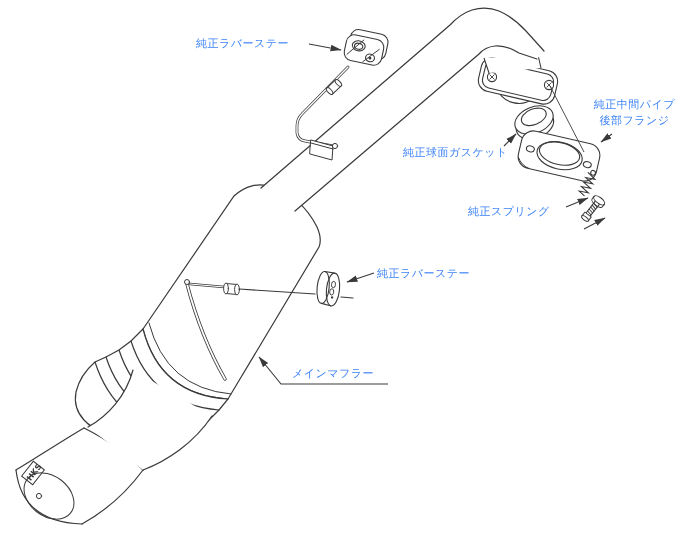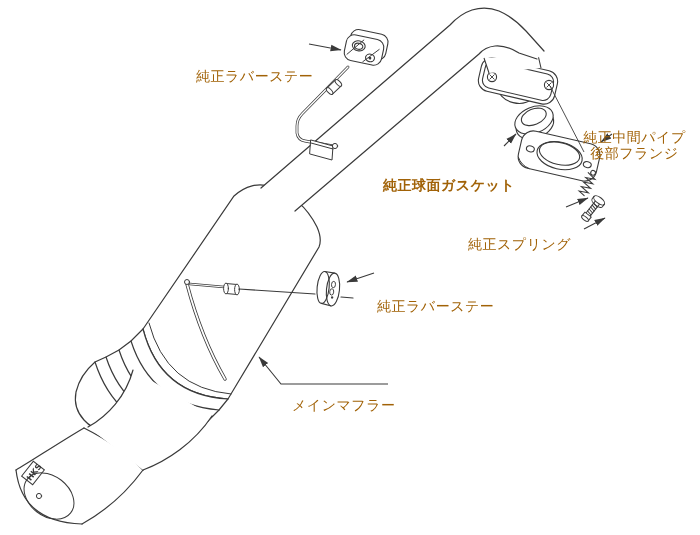--- a/index.html
+++ b/index.html
@@ -1,20 +1,20 @@
 <!DOCTYPE html>
 <html><head>
 <meta charset="utf-8">
 <style>
   html,body{margin:0;padding:0;background:#fff;}
   .canvas{position:relative;width:700px;height:535px;background:#ffffff;overflow:hidden;
           font-family:"DejaVu Sans","Liberation Sans",sans-serif;}
   .canvas svg{position:absolute;left:0;top:0;}
-  .lbl{position:absolute;font-size:14px;line-height:15px;color:#a16207;
-       white-space:nowrap;letter-spacing:0.5px;margin-top:33px;}
+  .lbl{position:absolute;font-size:11px;line-height:15px;color:#3b82f6;
+       white-space:nowrap;letter-spacing:0.5px;}
   .lbl.right{text-align:center;}
 </style>
 </head>
 <body>
 
 <div class="canvas">
 
 <svg width="700" height="535" viewBox="0 0 700 535">
   <defs>
     <marker id="ah" markerWidth="12" markerHeight="9" refX="9.5" refY="4" orient="auto">
@@ -173,22 +173,22 @@
     <path d="M374,273 L347,282" marker-end="url(#ah)"></path>
     <path d="M388,384 L281,384 L259,357" marker-end="url(#ah)"></path>
   </g>
 </svg>
 
 <div class="lbl" style="left:196px;top:36px;">純正ラバーステー</div>
 
 <div class="lbl right" style="left:577px;top:97px;width:115px;">純正中間パイプ</div>
 <div class="lbl right" style="left:577px;top:114px;width:115px;font-family:Liberation Mono, monospace;">後部フランジ</div>
 
-<div class="lbl" style="left:383px;top:145px;font-weight:bold;">純正球面ガスケット</div>
+<div class="lbl" style="left:403px;top:145px;">純正球面ガスケット</div>
 
 <div class="lbl" style="left:468px;top:204px;text-align:center;">純正スプリング</div>
 
 
 <div class="lbl" style="left:377px;top:266px;">純正ラバーステー</div>
 
-<div class="lbl" style="left:292px;top:366px;font-family:Liberation Mono, monospace;">メインマフラー</div>
+<div class="lbl" style="left:292px;top:366px;">メインマフラー</div>
 
 </div>
 
 </body></html>

